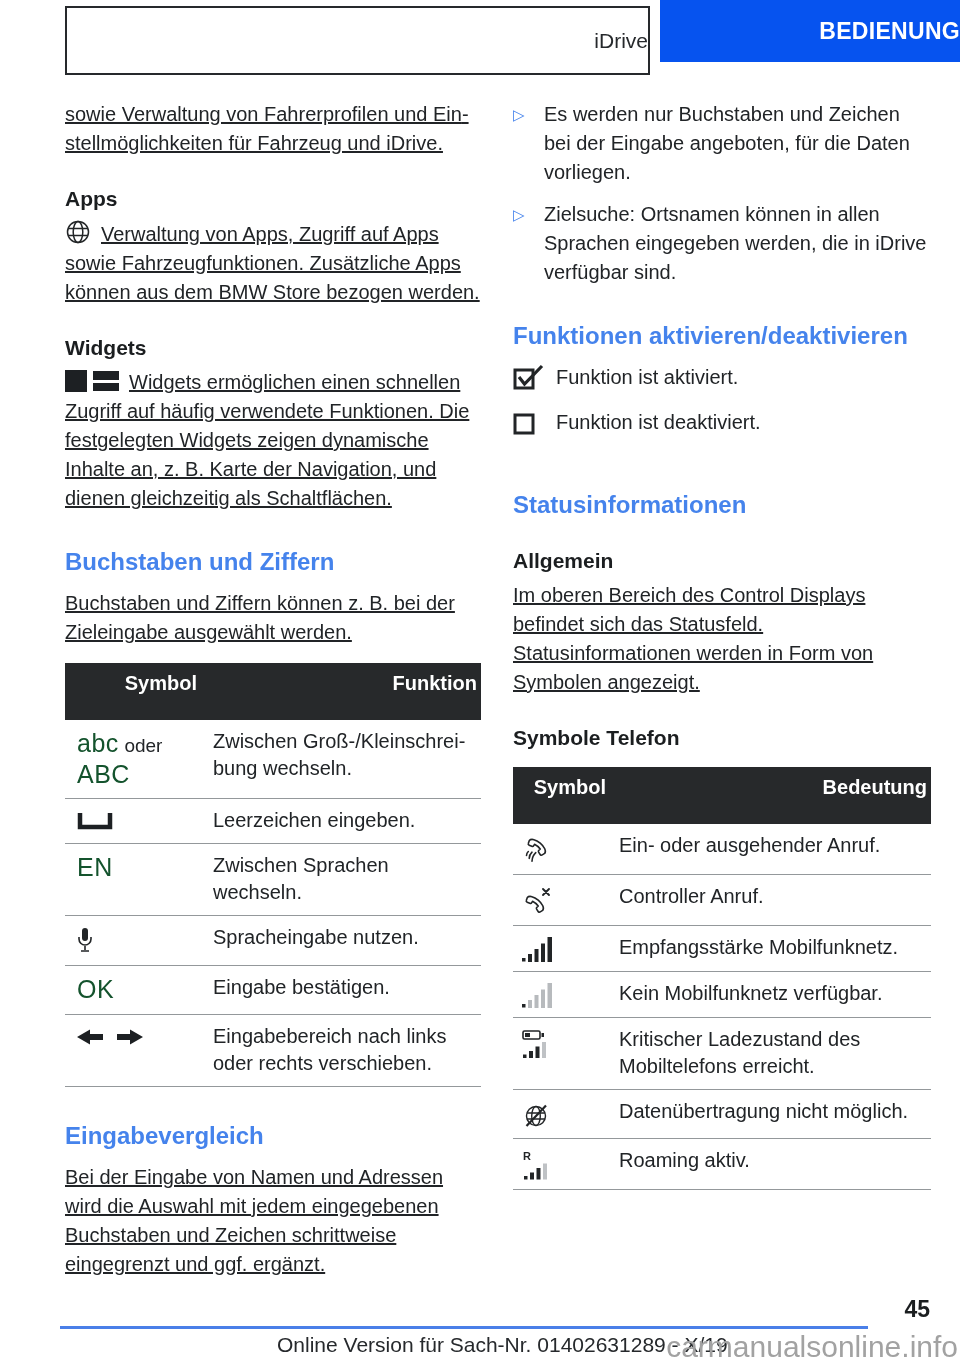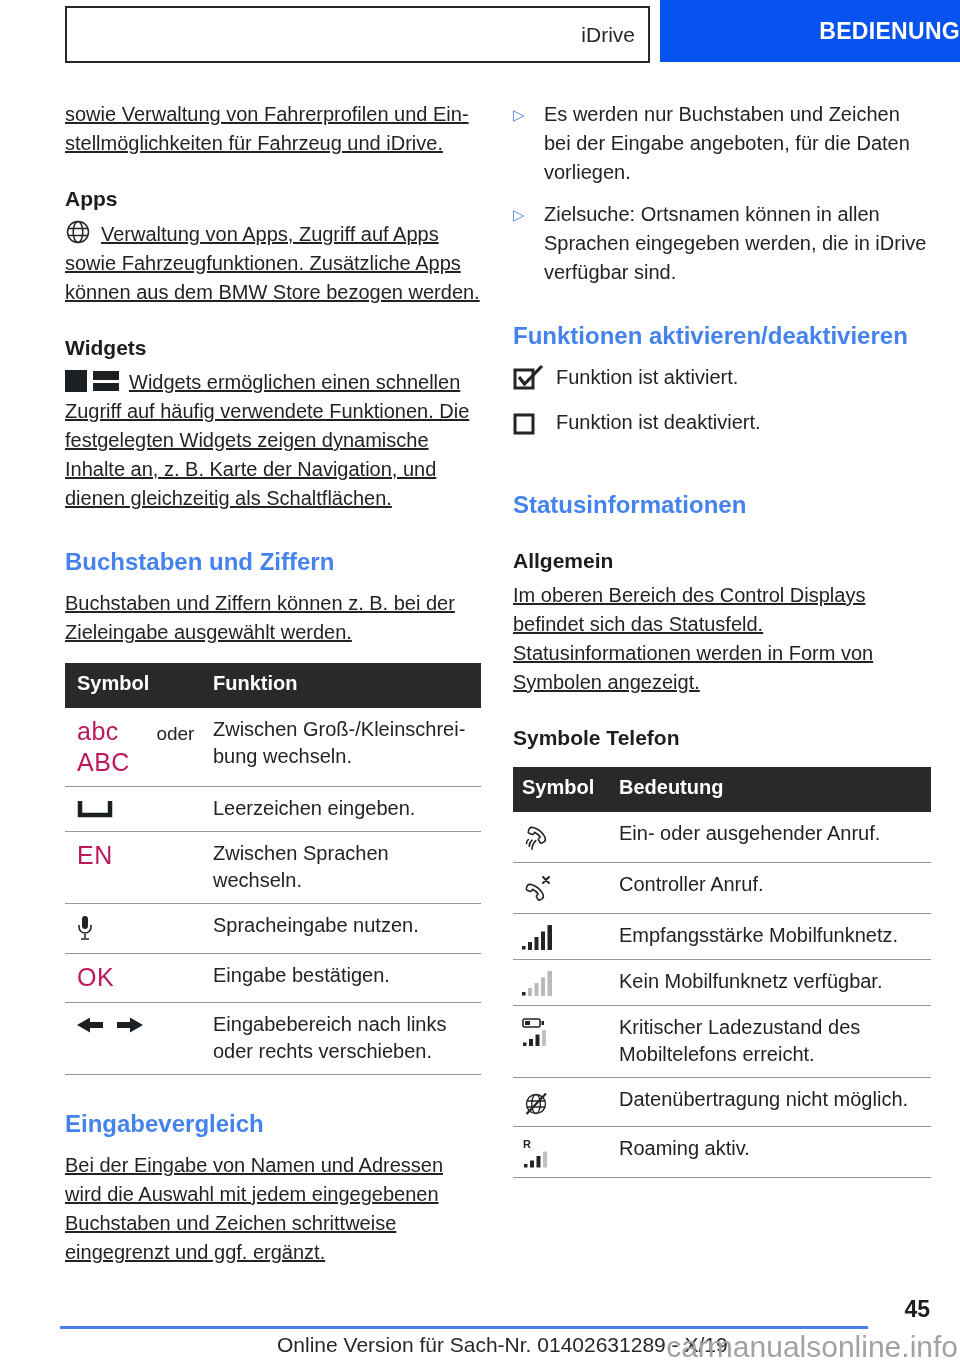--- a/index.html
+++ b/index.html
@@ -1,51 +1,51 @@
 <!DOCTYPE html>
 <html><head>
 <meta charset="utf-8">
 <style>
   html,body { margin:0; padding:0; background:#ffffff; }
   .page { position:relative; width:960px; height:1362px; background:#ffffff; overflow:hidden;
           font-family:"Liberation Sans", sans-serif; color:#212427; }
 
   
-  .header-box { position:absolute; left:65px; top:6px; width:585px; height:57px;
+  .header-box { position:absolute; left:65px; top:6px; width:585px; height:69px;
                 border:2px solid #26292c; box-sizing:border-box; display:flex;
-                align-items:center; justify-content:flex-end; padding-right:13px;
+                align-items:center; justify-content:flex-end; padding-right:0;
                 font-size:21px; color:#26292c; }
   .banner { position:absolute; left:660px; top:0; width:328px; height:62px;
             background:#0653ef; color:#ffffff; display:flex; align-items:center;
             justify-content:flex-end; padding-right:28px; box-sizing:border-box;
             font-weight:bold; font-size:23px; letter-spacing:0.3px; }
 
   
   .col { position:absolute; top:100px; font-size:20px; line-height:29px; }
   .col-left  { left:65px;  width:416px; }
   .col-right { left:513px; width:418px; }
   .col p { margin:0 0 13px 0;text-decoration:underline; }
   .sub    { font-size:21px; font-weight:bold; color:#1b1e20; margin:27px 0 7px 0; line-height:27px; }
   .h-blue { font-size:24px; font-weight:bold; color:#4583ec; margin:34px 0 12px 0; line-height:30px; }
   .h-blue.mt-lg { margin-top:46px; }
 
   .inline-icon { display:inline-block; vertical-align:-4px; margin-right:10px; }
   .inline-icon svg { display:block; }
 
   
   .sym-table { width:100%; border-collapse:collapse; margin:16px 0 6px 0; }
-  .sym-table th { background:#27292b; color:#ffffff; text-align:left; font-size:20px;
-                  font-weight:bold; padding:6px 4px 10px 12px;margin-top:16px; }
+  .sym-table th { background:#27292b; color:#ffffff; text-align:right; font-size:20px;
+                  font-weight:bold; padding:6px 4px 22px 12px;margin-top:16px; }
   .sym-table td { border-bottom:1px solid #94989b; padding:8px 4px 9px 12px;
                   vertical-align:top; line-height:27px; }
   .t-input td.sym { width:120px; }
   .t-phone th.c1, .t-phone td.sym { width:84px; }
   .t-phone th, .t-phone td { padding-left:9px; }
-  .sym .big  { font-size:25px; letter-spacing:0.5px; color:#be185d; line-height:30px; }
-  .sym .oder { font-size:19px;margin-left:32px; }
+  .sym .big  { font-size:25px; letter-spacing:0.5px; color:#14532d; line-height:30px; }
+  .sym .oder { font-size:19px; }
   .sym svg { display:block; margin-top:3px; }
 
   
   .bullet { display:flex; margin:0 0 13px 0; }
   .bullet .tri { flex:none; width:31px; color:#4583ec; font-size:15px; line-height:29px; }
 
   .check-line { display:flex; align-items:flex-start; margin:9px 0; gap:11px; }
   .check-line svg { flex:none; margin-top:1px; }
 
   

